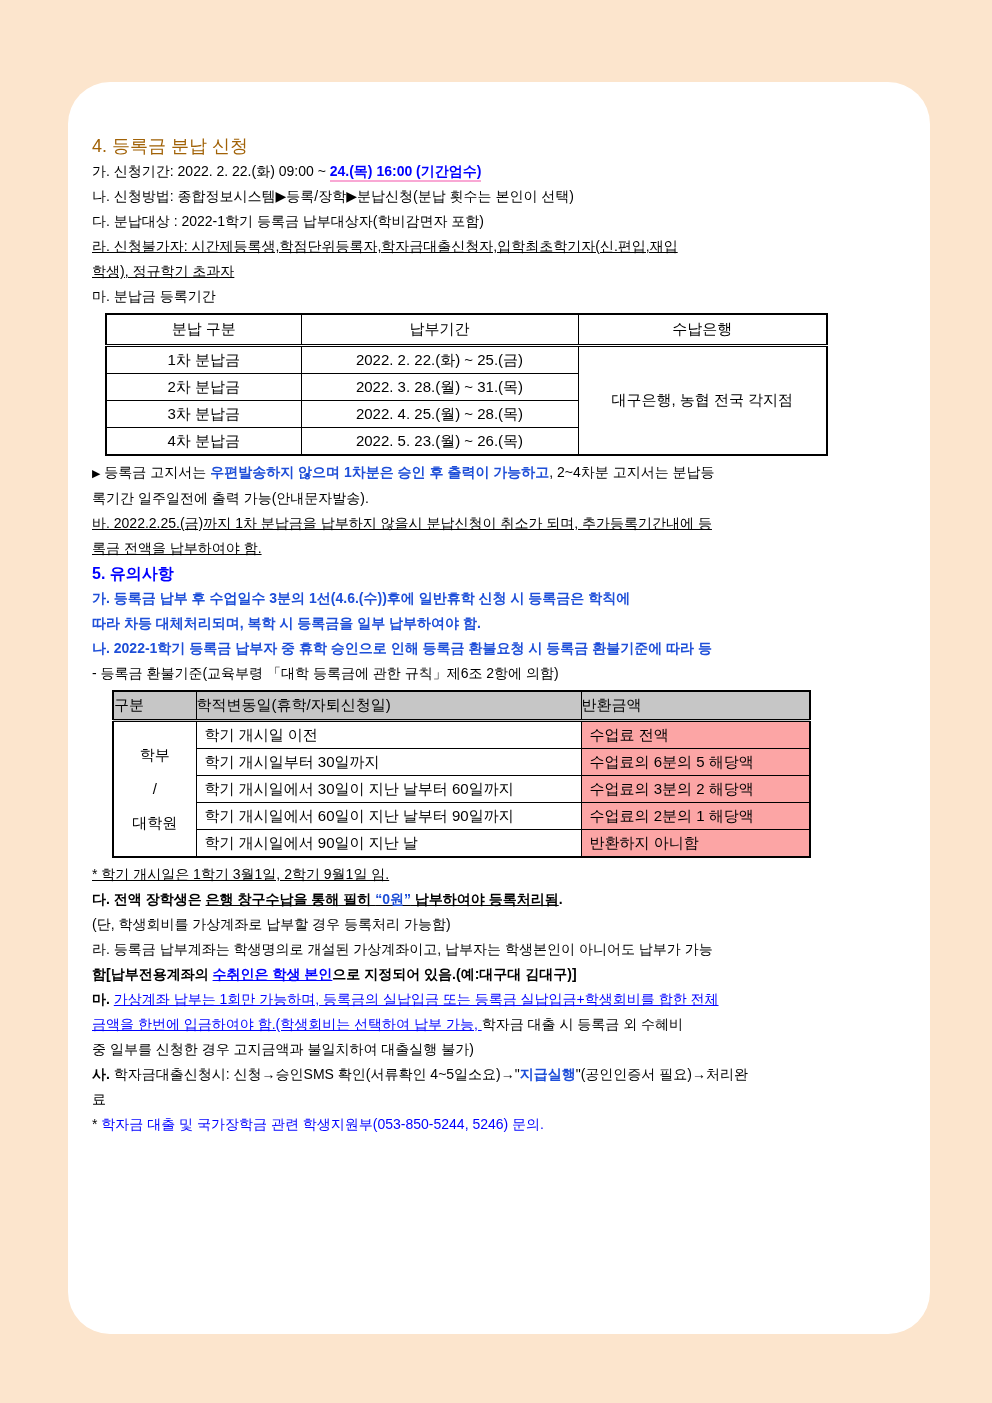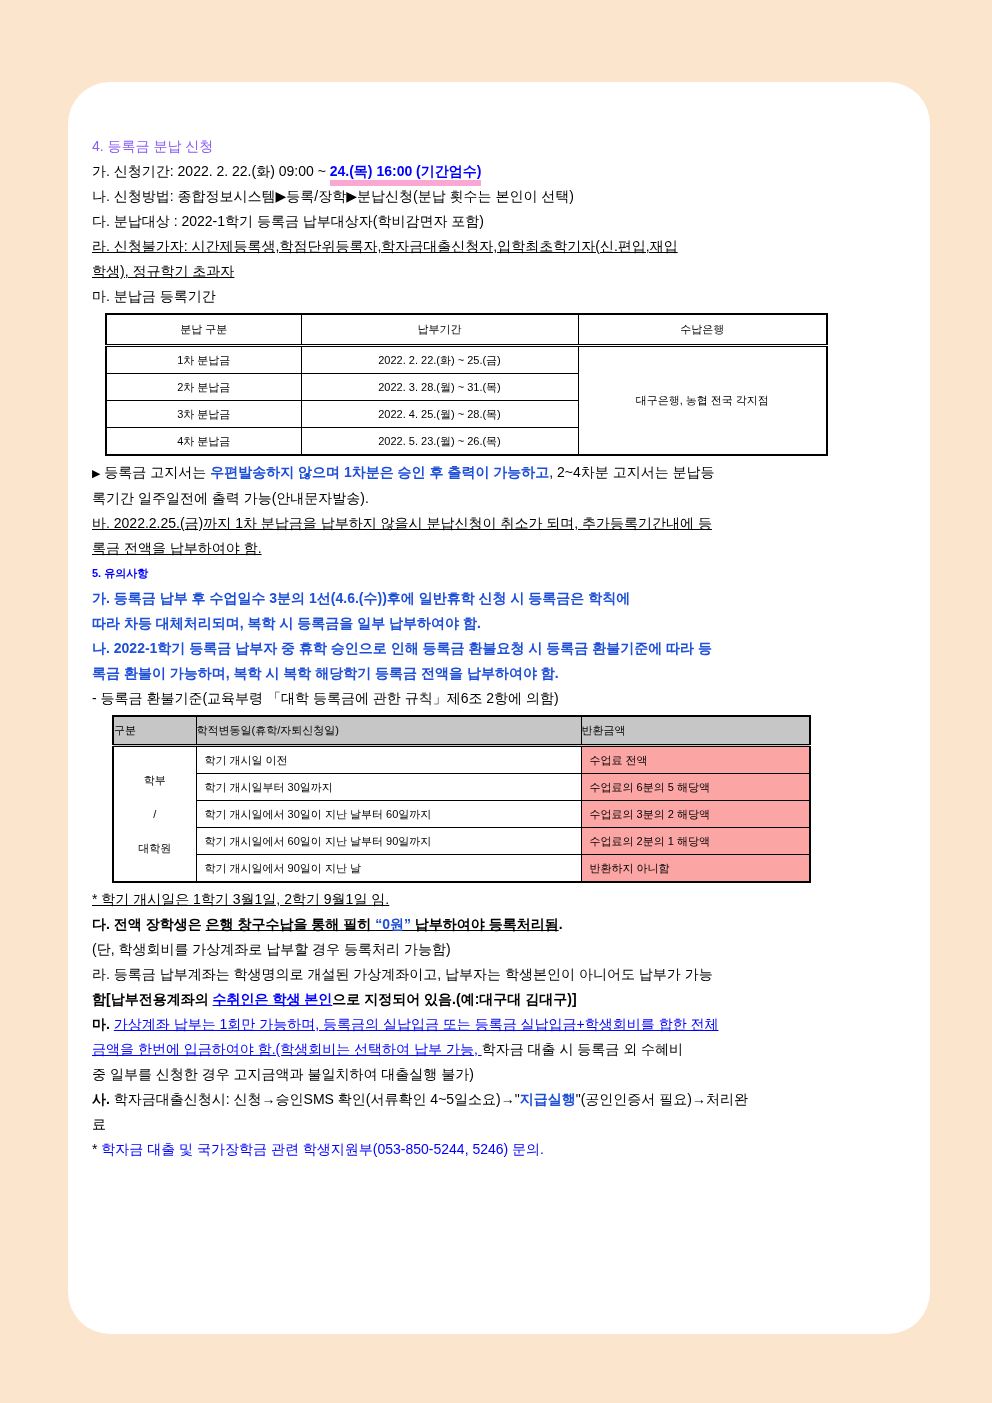--- a/index.html
+++ b/index.html
@@ -16,37 +16,37 @@
     background:#ffffff;border-radius:42px;
     box-sizing:border-box;
     padding:52px 18px 0 24px;
     overflow:hidden;
   }
   p.line{margin:0;line-height:25px;white-space:nowrap;}
   .b{font-weight:bold;}
   .red{color:#1d4ed8;}
   .blue{color:#0000ff;}
   .u{text-decoration:underline;}
-  .gray-title{color:#8b5cf6;font-size:14px;}
-  .s5t{color:#0000ff;font-weight:bold;font-size:11px;}
-  .redline{border-bottom:6px solid #f9a8d4;padding-bottom:1px;}
+  .gray-title{color:#a16207;font-size:18px;}
+  .s5t{color:#0000ff;font-weight:bold;font-size:16px;}
+  .redline{border-bottom:2px solid #f9a8d4;padding-bottom:1px;}
   .in1{margin-left:8px;}
   .in05{margin-left:5px;}
   .bullet-line{margin-left:13px;}
   .cont-note{margin-left:35px;}
   .cont-ba4{margin-left:41px;}
   .cont-ra{margin-left:138px;}
   .cont-ga5{margin-left:47px;}
   .cont-na5{margin-left:38px;}
   .cont43{margin-left:43px;}
   .dash-line{margin-left:18px;}
   .star-line{margin-left:30px;}
   .mt16{margin-top:16px;}
   .mb20{margin-bottom:20px;}
-  table{border-collapse:collapse;table-layout:fixed;font-size:11px;}
+  table{border-collapse:collapse;table-layout:fixed;font-size:15px;}
   .t1{width:723px;margin:4px 0 0 13px;border:2px solid #000;}
   .t1 th,.t1 td{border:1px solid #000;text-align:center;padding:0;font-weight:normal;}
   .t1 thead th{height:29px;border-bottom:3px double #000;}
   .t1 tbody td{height:26px;}
   .t2{width:699px;margin:4px 0 0 20px;border:2px solid #000;}
   .t2 th,.t2 td{border:1px solid #000;padding:0;font-weight:normal;}
   .t2 thead th{height:27px;text-align:left;border-bottom:3px double #000;background:#c6c6c6;}
   .t2 tbody td{height:26px;}
   .t2 td.when{text-align:left;padding-left:8px;}
   .t2 td.amt{text-align:left;padding-left:8px;background:#fca5a5;}
@@ -110,21 +110,20 @@
 
   <p class="line in05 u">바. 2022.2.25.(금)까지 1차 분납금을 납부하지 않을시 분납신청이 취소가 되며, 추가등록기간내에 등</p>
   <p class="line cont-ba4 u">록금 전액을 납부하여야 함.</p>
 
   <p class="line s5t mt16">5. 유의사항</p>
 
   <p class="line in1 red b">가. 등록금 납부 후 수업일수 3분의 1선(4.6.(수))후에 일반휴학 신청 시 등록금은 학칙에</p>
   <p class="line cont-ga5 red b">따라 차등 대체처리되며, 복학 시 등록금을 일부 납부하여야 함.</p>
 
   <p class="line in1 red b">나. 2022-1학기 등록금 납부자 중 휴학 승인으로 인해 등록금 환불요청 시 등록금 환불기준에 따라 등</p>
-  <p class="line cont-na5 red b">록금 환불이 가능하며, 복학 시 복학 해당학기 등록금 전액을 납부하여야 함.</p>
 
   <p class="line dash-line">- 등록금 환불기준(교육부령 「대학 등록금에 관한 규칙」제6조 2항에 의함)</p>
 
   <table class="t2">
     <colgroup>
         <col style="width:83px">
         <col style="width:385px">
         <col>
       </colgroup>
     <thead>

